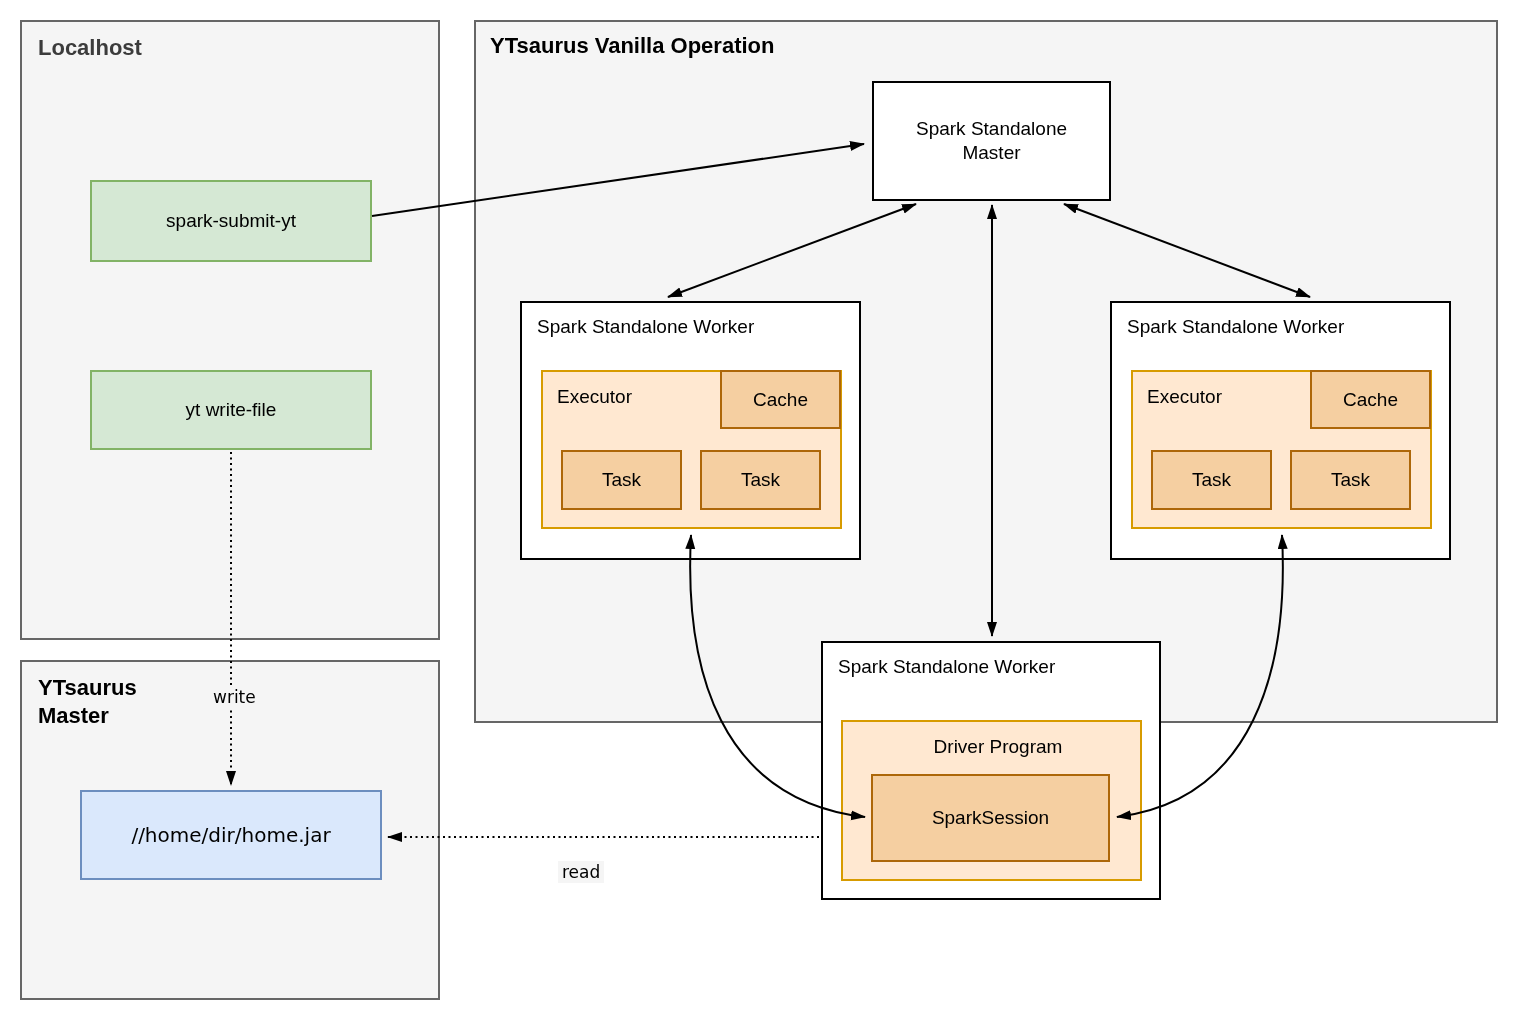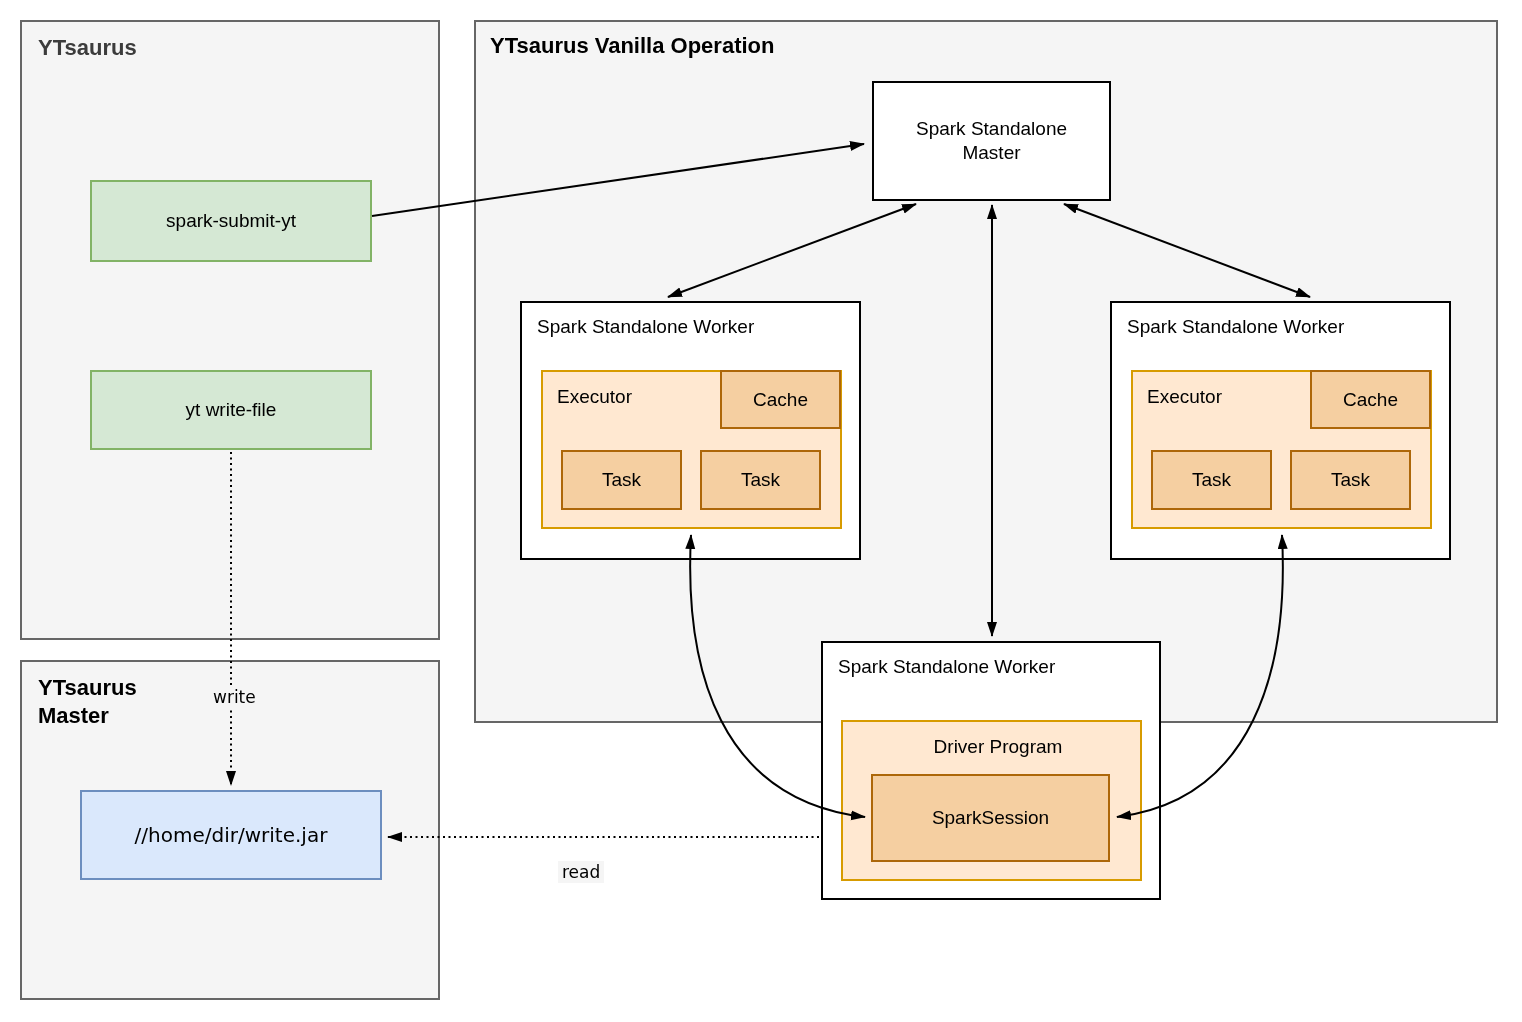--- a/index.html
+++ b/index.html
@@ -112,29 +112,29 @@
     padding: 1px 4px;
     white-space: nowrap;
   }
 </style>
 </head>
 <body>
 
 <div class="canvas">
 
   <div class="container" style="left:20px; top:20px; width:420px; height:620px;">
-    <div class="container-title" style="left:16px; top:12px;">YTsaurus</div>
+    <div class="container-title" style="left:16px; top:12px;">Localhost</div>
   </div>
   <div class="node green-node" style="left:90px; top:180px; width:282px; height:82px;">spark-submit-yt</div>
   <div class="node green-node" style="left:90px; top:370px; width:282px; height:80px;">yt write-file</div>
 
   <div class="container" style="left:20px; top:660px; width:420px; height:340px;">
     <div class="container-title wrap-150" style="left:16px; top:12px; color:#000;">YTsaurus Master</div>
   </div>
-  <div class="node blue-node" style="left:80px; top:790px; width:302px; height:90px;">//home/dir/write.jar</div>
+  <div class="node blue-node" style="left:80px; top:790px; width:302px; height:90px;">//home/dir/home.jar</div>
 
   <div class="container" style="left:474px; top:20px; width:1024px; height:703px;">
     <div class="container-title op-title" style="left:14px; top:10px;">YTsaurus Vanilla Operation</div>
   </div>
 
   <div class="node white-node" style="left:872px; top:81px; width:239px; height:120px;">
     <span class="wrap-180">Spark Standalone Master</span>
   </div>
 
   <div class="node white-node" style="left:520px; top:301px; width:341px; height:259px;">

